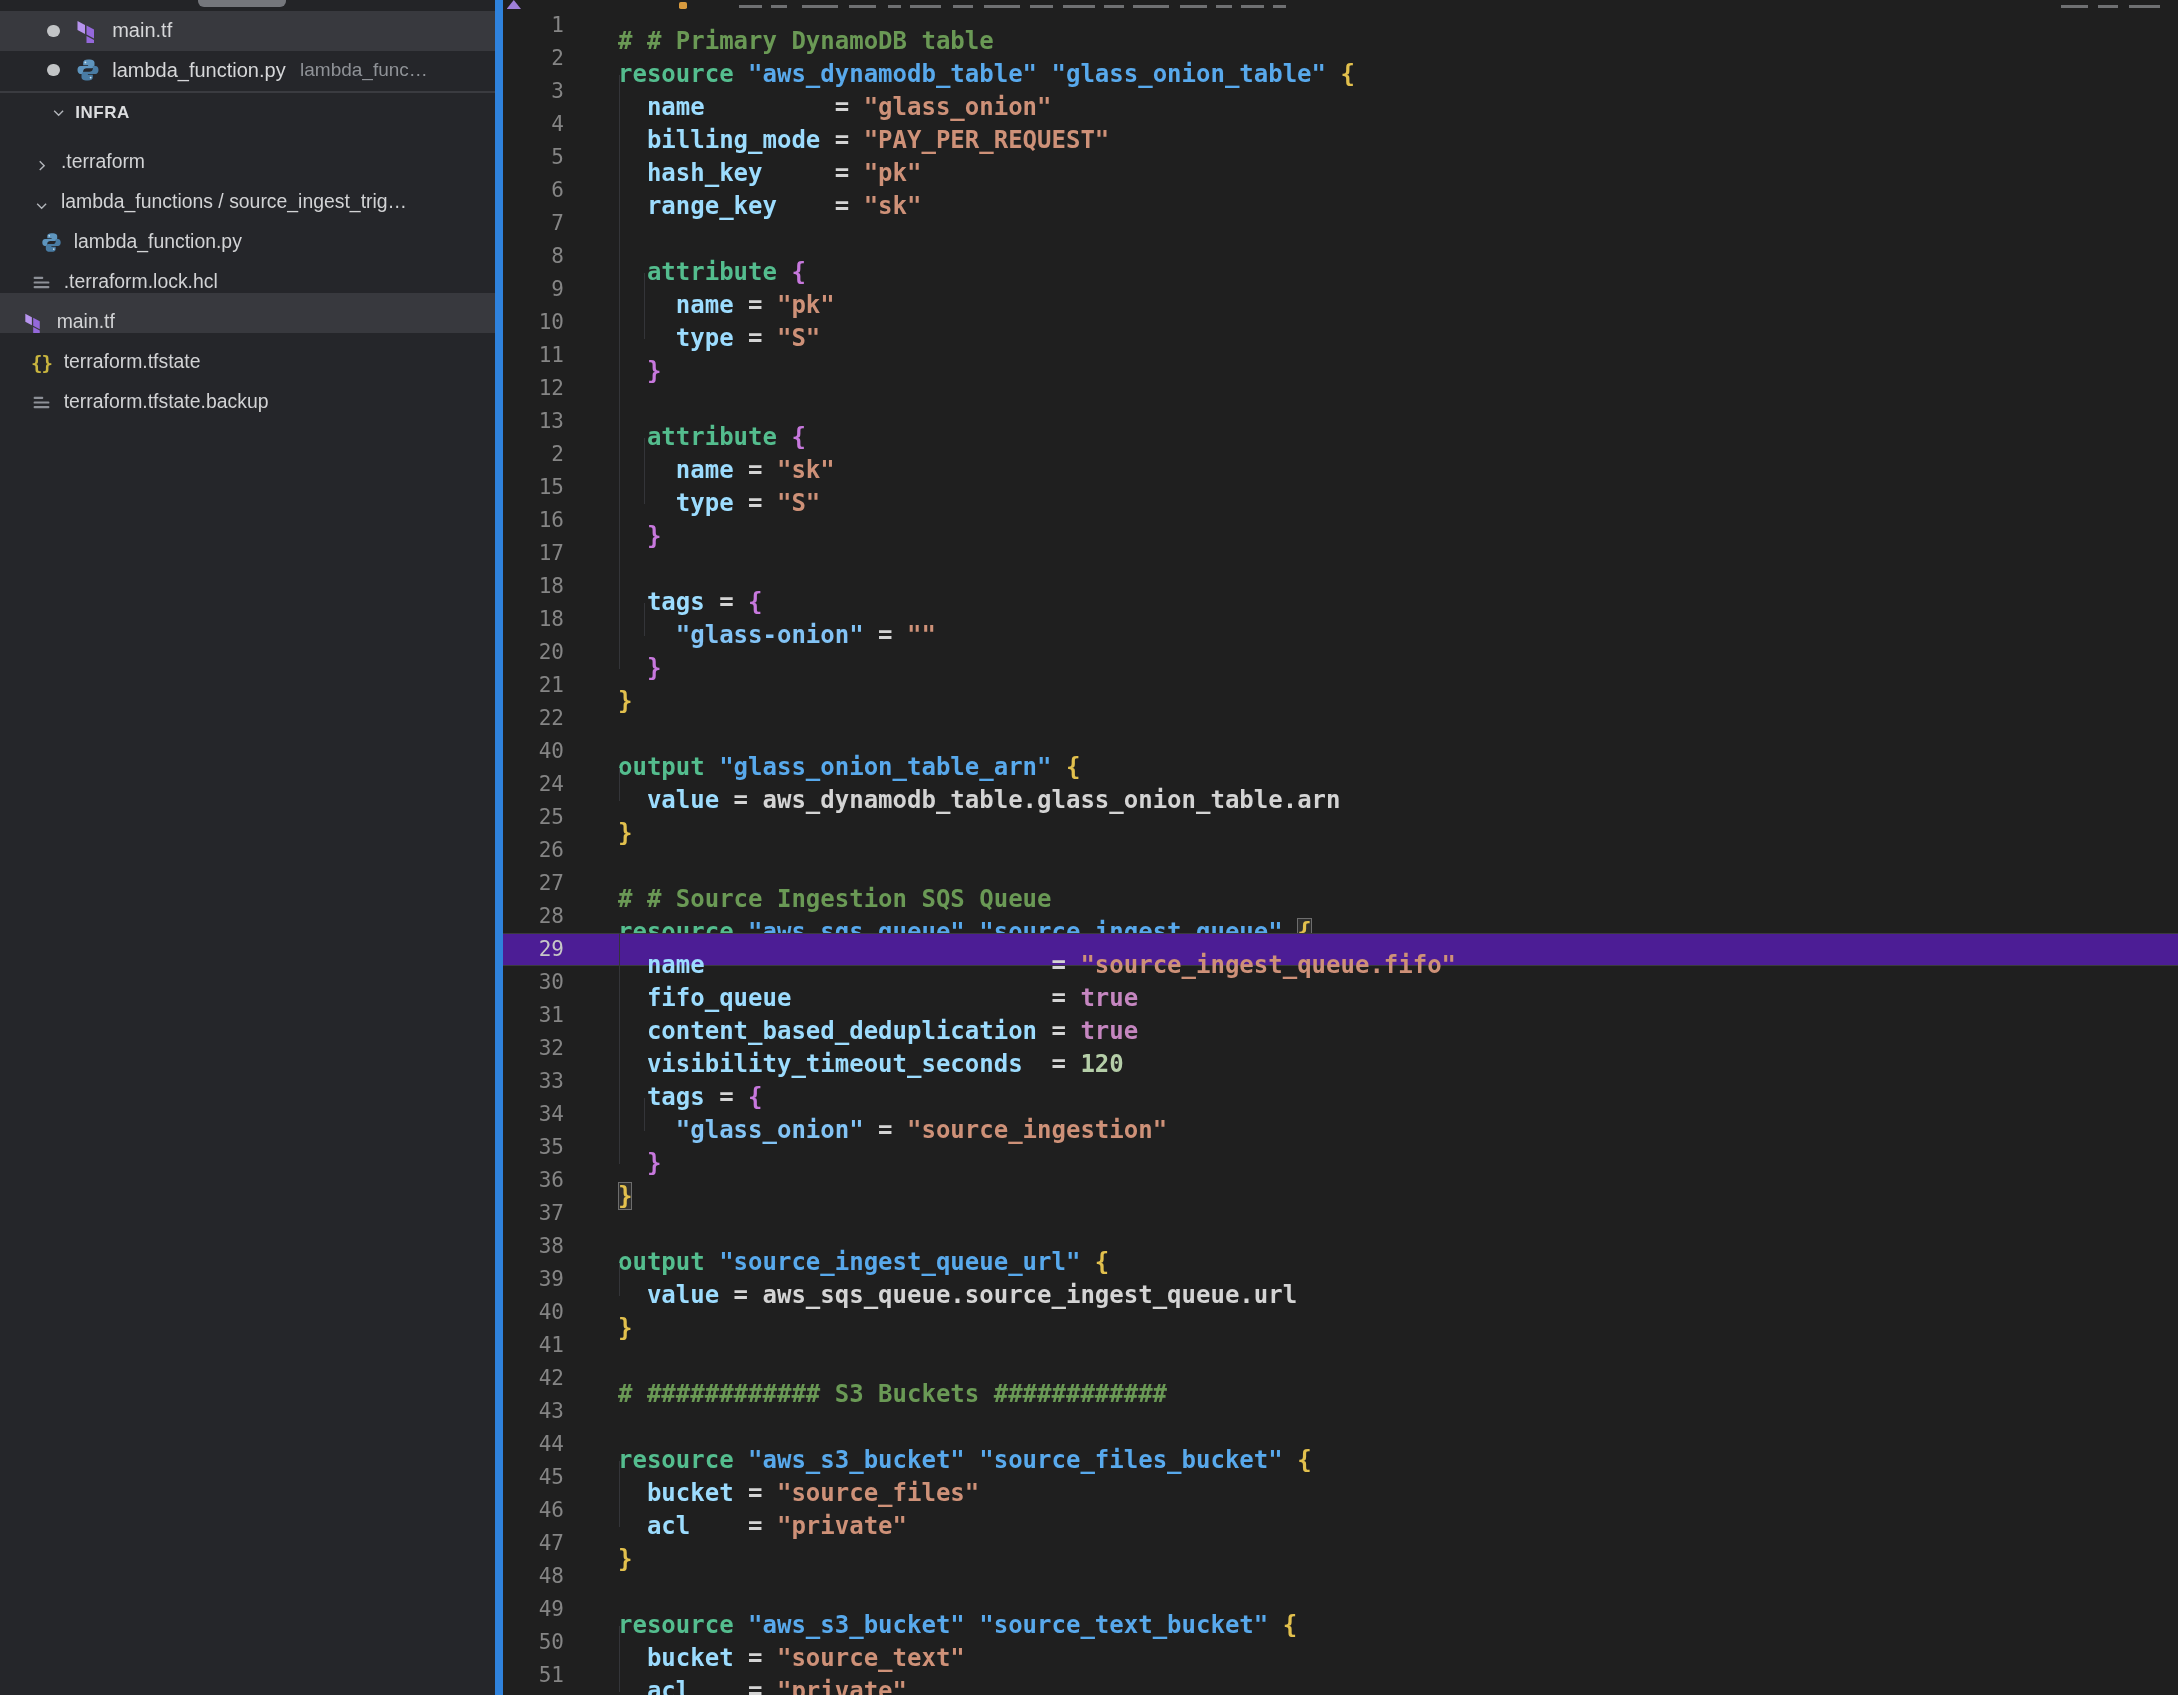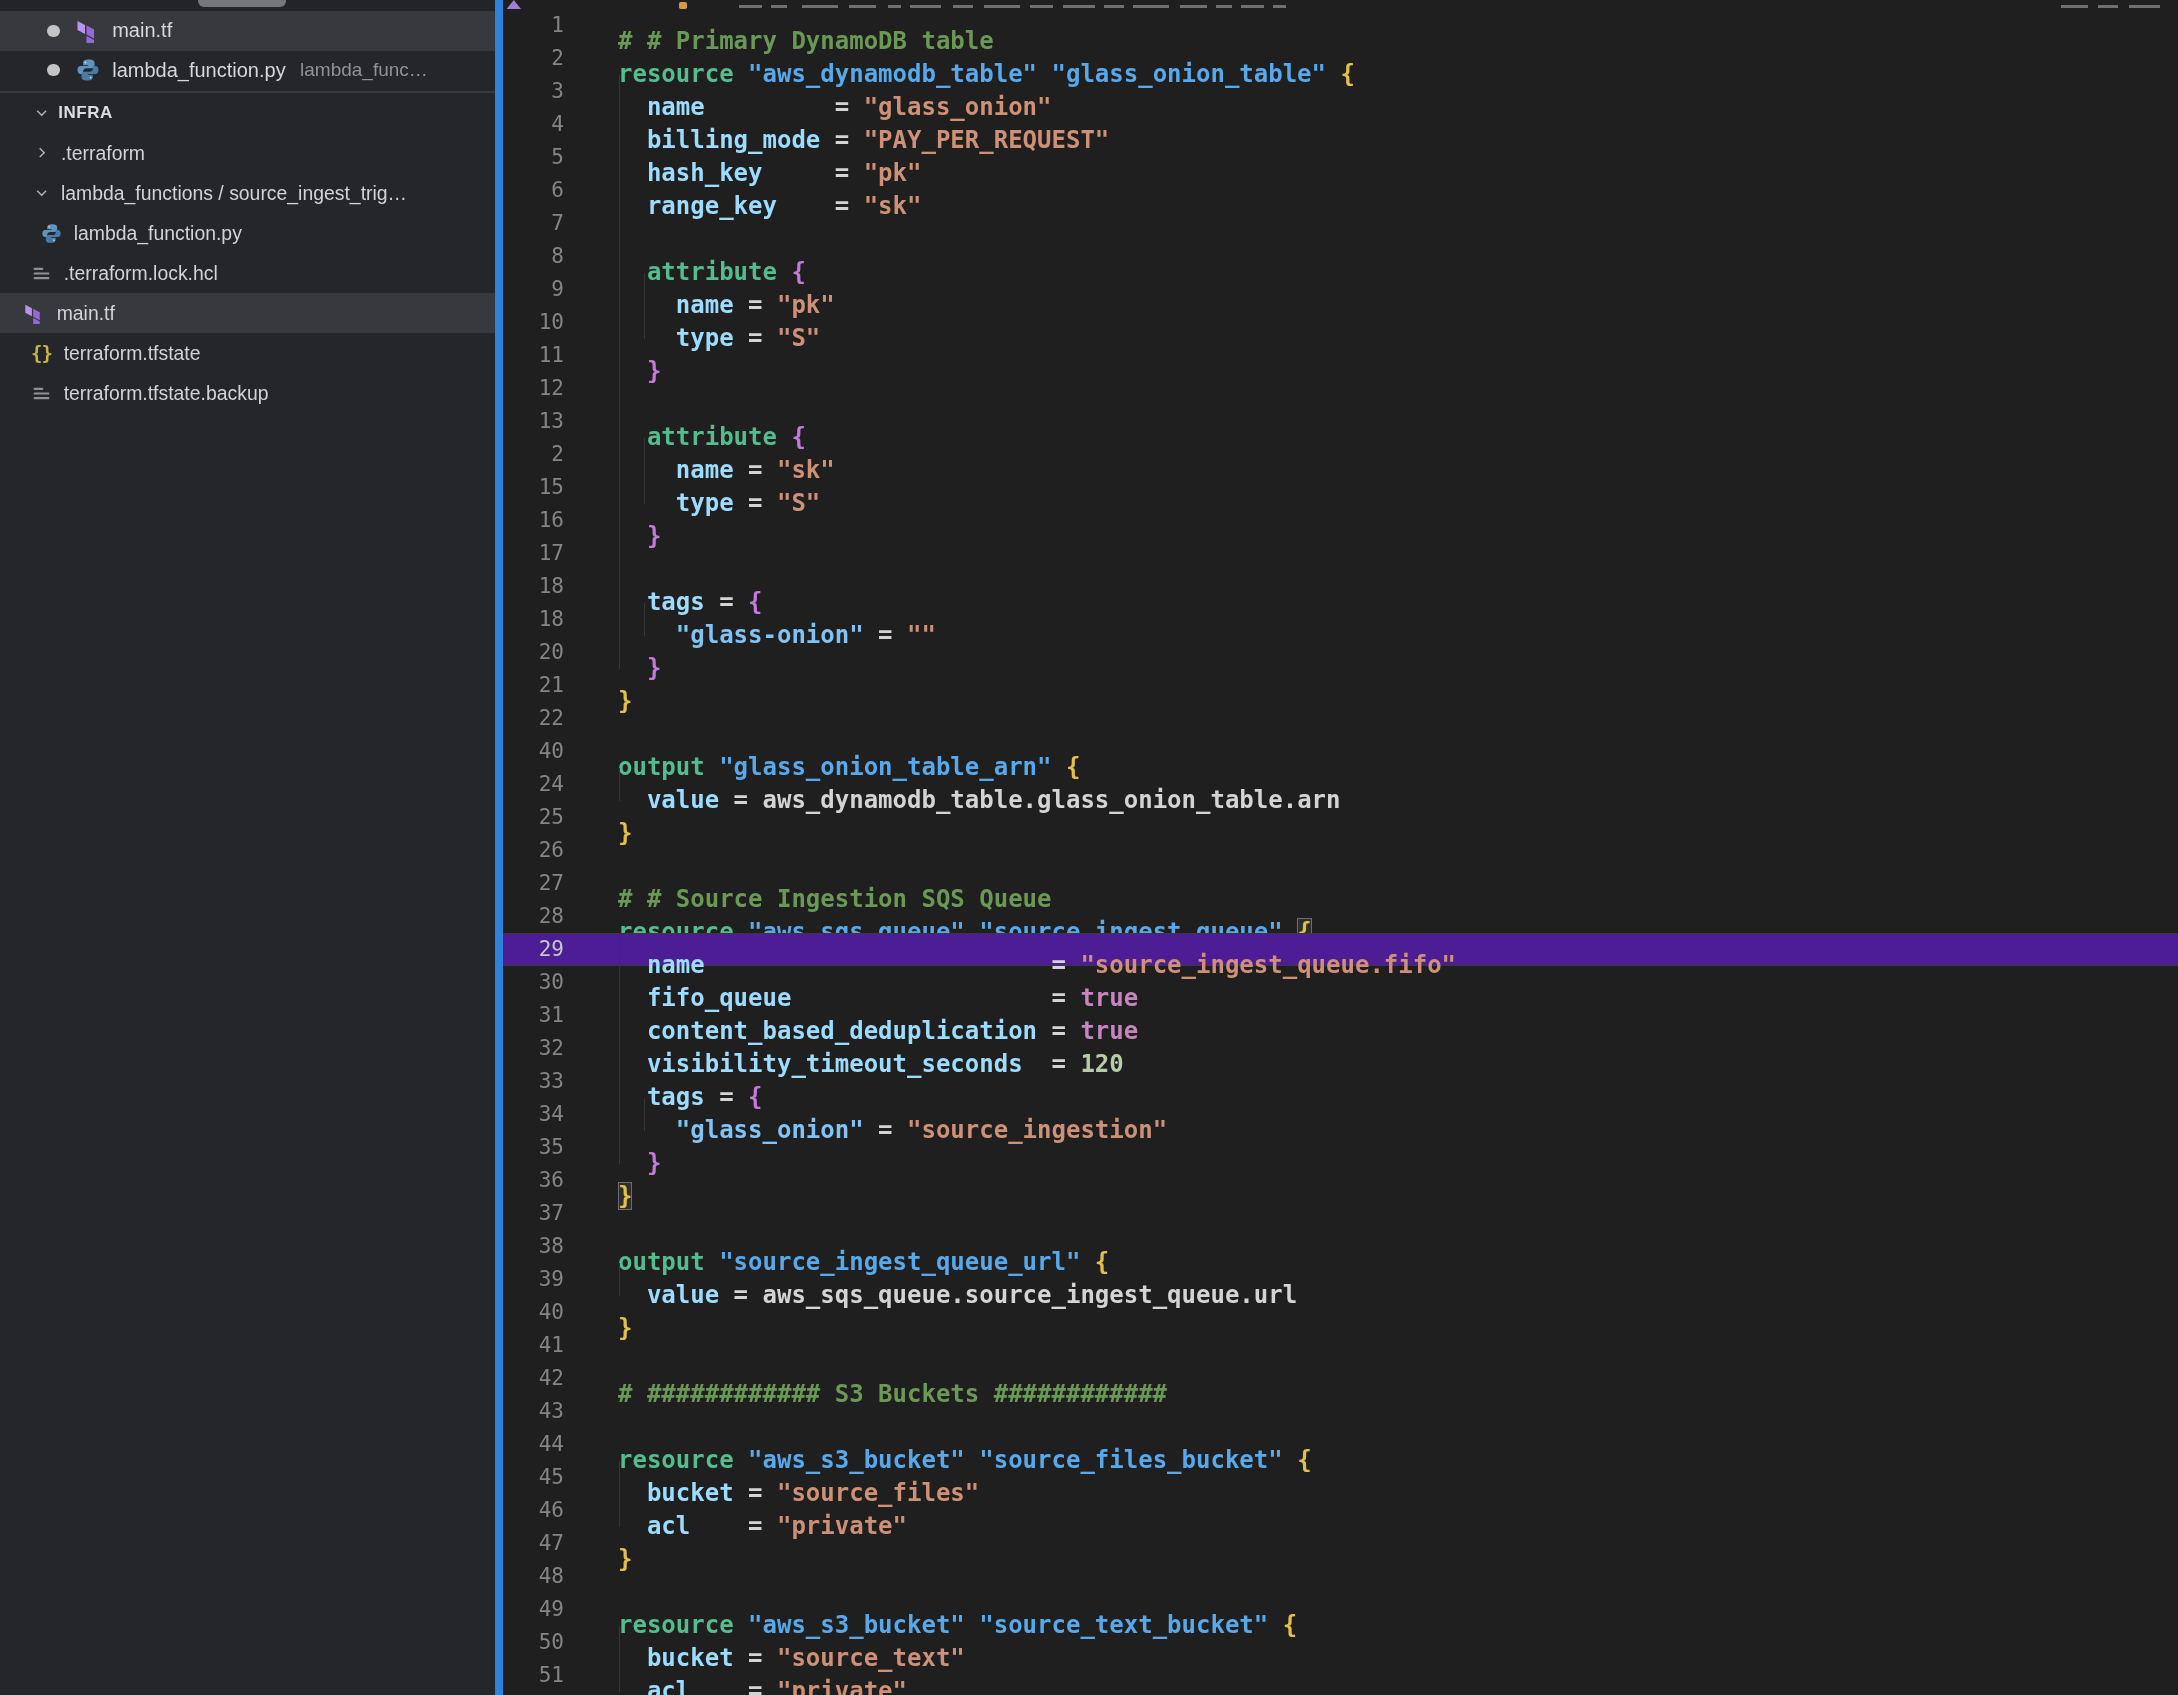--- a/index.html
+++ b/index.html
@@ -10,24 +10,24 @@
   #sidebar{position:absolute;left:0;top:0;width:495px;height:100%;background:#25262a;overflow:hidden;}
   #sidebar-topstrip{position:absolute;left:0;top:0;width:495px;height:10.8px;background:#232427;}
   #sidebar-pill{position:absolute;left:198px;top:-5.4px;width:88px;height:12.6px;border-radius:6.3px;background:#75777c;}
   .oe-row{position:absolute;left:0;width:495px;height:40px;display:flex;align-items:center;padding-left:47px;box-sizing:border-box;}
   .oe-row.sel{background:#38393e;}
   .dot{width:12.6px;height:12.6px;border-radius:50%;background:#c2c4c6;flex:0 0 auto;}
   .oe-icon{width:24px;height:24px;margin-left:16px;flex:0 0 auto;display:flex;align-items:center;justify-content:center;}
   .oe-name{margin-left:12.6px;color:#d6d7d9;font-size:20px;white-space:nowrap;}
   .oe-desc{margin-left:14.4px;color:#8f9297;font-size:19px;white-space:nowrap;overflow:hidden;}
   #oe-divider{position:absolute;left:0;top:91px;width:495px;height:1.8px;background:#3a3b40;}
-  #section-header{position:absolute;left:0;top:93px;width:495px;height:40px;display:flex;align-items:center;padding-left:0;box-sizing:border-box;}
+  #section-header{position:absolute;left:0;top:93px;width:495px;height:40px;display:flex;align-items:center;padding-left:17px;box-sizing:border-box;}
   #section-label{margin-left:9px;color:#dcdddf;font-size:17px;font-weight:bold;letter-spacing:0.5px;}
   #tree{position:absolute;left:0;top:133px;width:495px;}
-  .tree-row{position:relative;width:495px;height:40px;display:flex;align-items:center;box-sizing:border-box;overflow:hidden;}
+  .tree-row{position:relative;width:495px;height:40px;display:flex;align-items:flex-end;box-sizing:border-box;overflow:hidden;}
   .tree-row.sel{background:#38393e;}
   .t-chev{width:15.3px;height:15.3px;flex:0 0 auto;margin-left:34px;}
   .t-icon{width:21px;height:21px;flex:0 0 auto;margin-left:31px;display:flex;align-items:center;justify-content:center;}
   .t-icon.nested{margin-left:41px;}
   .t-icon.tf{margin-left:24px;}
   .t-label{margin-left:11.7px;color:#d2d3d5;font-size:19.4px;white-space:nowrap;}
   .chev{stroke:#b2b5ba;stroke-width:2.2;fill:none;}
   .braces-glyph{color:#c9b53f;font-family:"DejaVu Sans Mono",monospace;font-size:19px;font-weight:bold;letter-spacing:-0.9px;}
 
   

